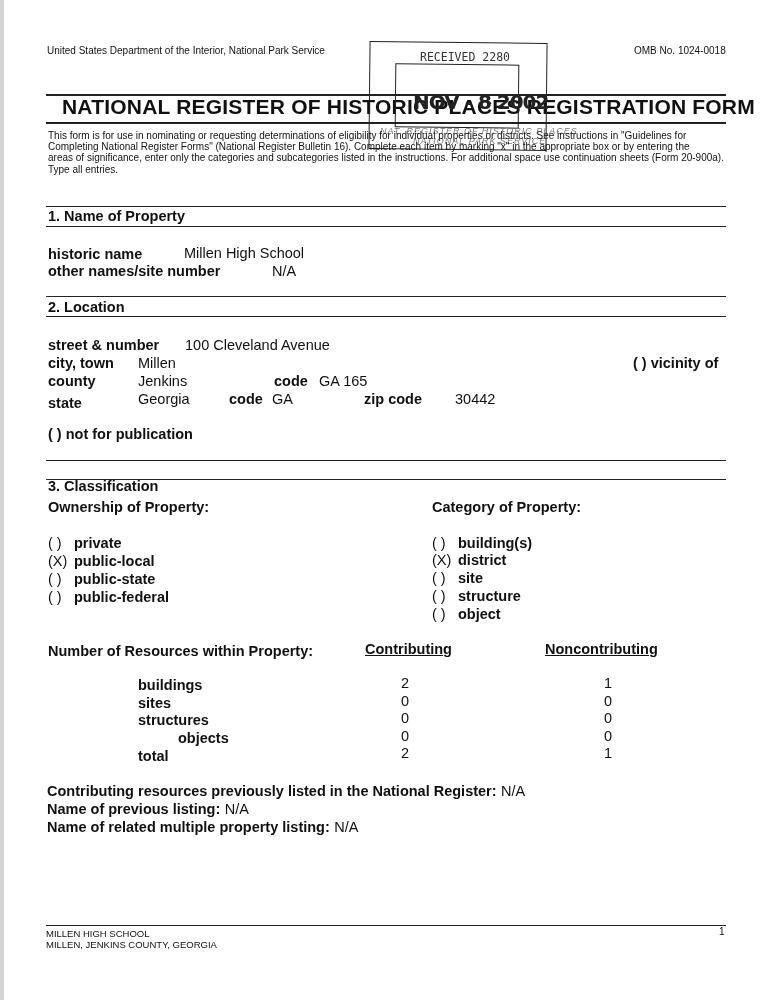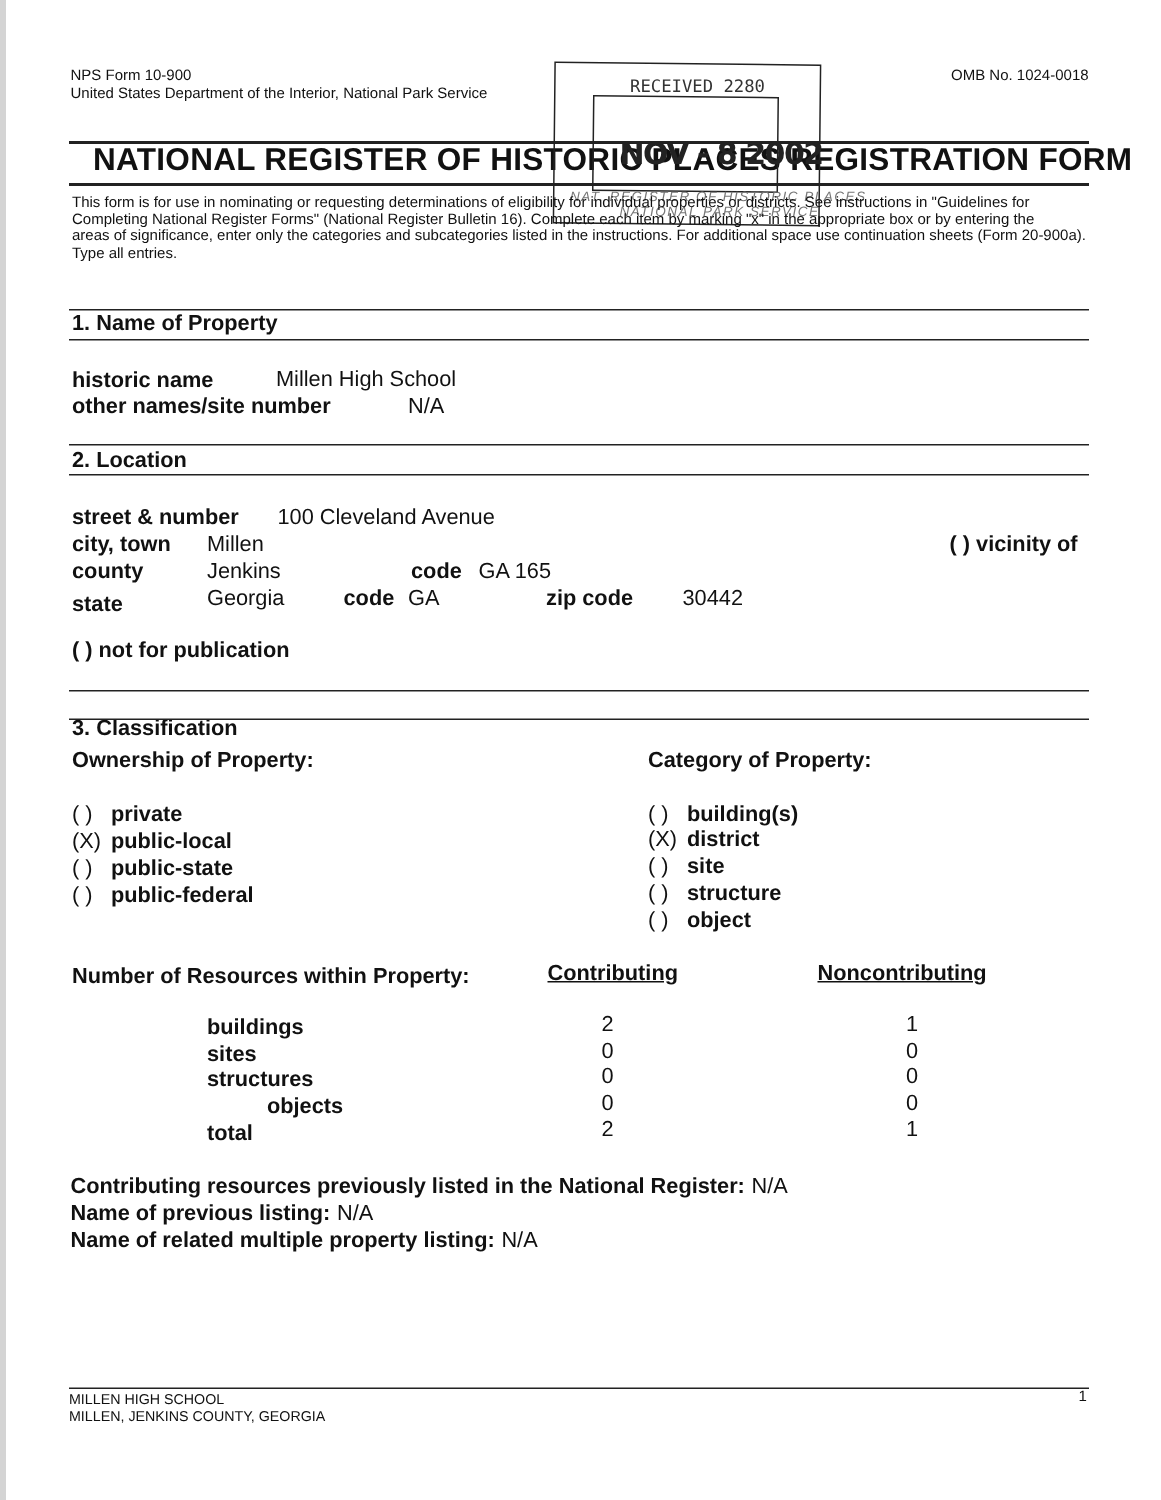--- a/index.html
+++ b/index.html
@@ -40,21 +40,20 @@
     .stamp-faint { position: absolute; font-size: 9px; color: #777; font-style: italic; letter-spacing: 1px; white-space: nowrap; }
     .footer { position: absolute; left: 46px; top: 928px; font-size: 9.5px; line-height: 11px; }
     .page-num { position: absolute; left: 719px; top: 926px; font-size: 10px; }
   </style>
 </head>
 <body>
 
 <div class="page-edge-left"></div>
 
 <div class="abs small" style="left:47px; top:45px;">
-  <div>NPS Form 10-900</div>
   <div>United States Department of the Interior, National Park Service</div>
 </div>
 <div class="abs small" style="left:634px; top:45px;">OMB No. 1024-0018</div>
 
 <div class="rule" style="top:94px;"></div>
 <div class="title">NATIONAL REGISTER OF HISTORIC PLACES REGISTRATION FORM</div>
 <div class="rule" style="top:122px;"></div>
 
 <div class="stamp-outer"></div>
 <div class="stamp-inner"></div>

